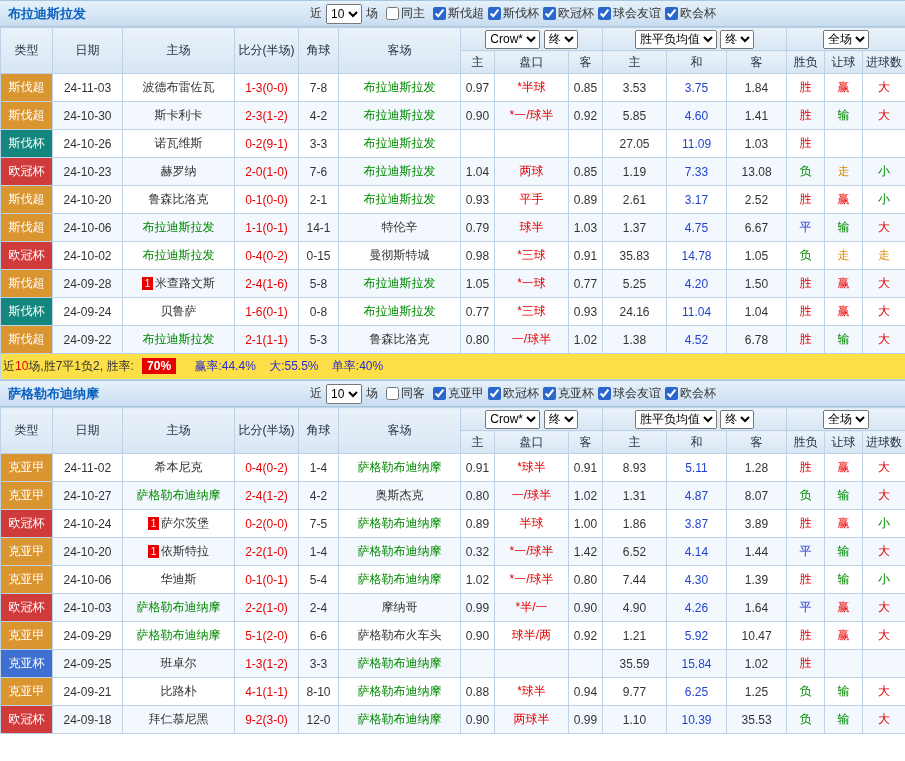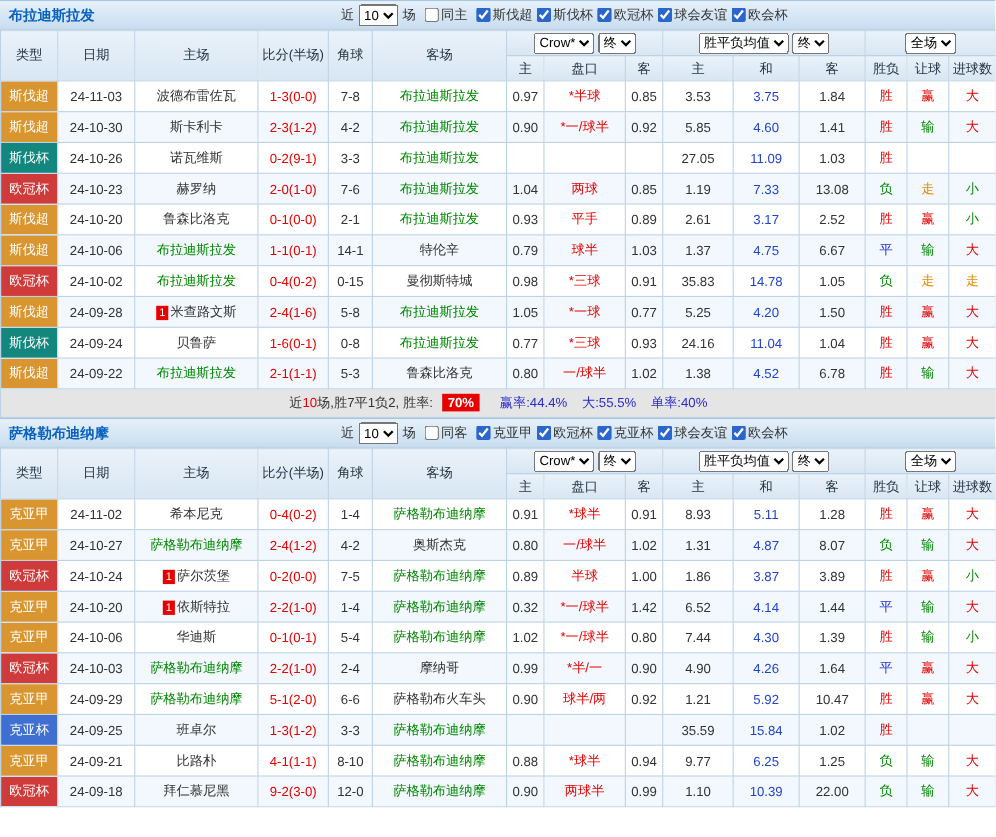--- a/index.html
+++ b/index.html
@@ -56,21 +56,21 @@
   td.score { color:#e60000; }
   td.handicap { color:#e60000; }
   td.mid { color:#2244cc; }
   .subject { color:#008800; }
   .card {
     display:inline-block; background:#e60000; color:#fff; font-size:10px;
     width:11px; height:13px; line-height:13px; margin-right:2px; text-align:center;
   }
 
   
-  tfoot td.summary { height:26px; background:#e5e5e5; text-align:center; }
+  tfoot td.summary { height:26px; background:#fde047; text-align:left; }
   .red-num { color:#e60000; }
   .rate-badge { background:#e60000; color:#fff; font-weight:bold; padding:1px 5px; margin:0 5px; }
   .stat { color:#2b2bd0; margin-left:10px; }
 </style>
 </head>
 <body>
 
 <div class="page">
 
 
@@ -577,21 +577,21 @@
             <td class="date">24-09-18</td>
             <td class="teamcell"><span>拜仁慕尼黑</span></td>
             <td class="score">9-2(3-0)</td>
             <td class="corner">12-0</td>
             <td class="teamcell"><span class="subject">萨格勒布迪纳摩</span></td>
             <td class="num">0.90</td>
             <td class="handicap">两球半</td>
             <td class="num">0.99</td>
             <td class="num">1.10</td>
             <td class="num mid">10.39</td>
-            <td class="num">22.00</td>
+            <td class="num">35.53</td>
             <td class="res" style="color: rgb(0, 136, 0);">负</td>
             <td class="res" style="color: rgb(0, 136, 0);">输</td>
             <td class="res" style="color: rgb(230, 0, 0);">大</td>
           </tr>
         </tbody>
     </table>
   </div>
 
 </div>
 

